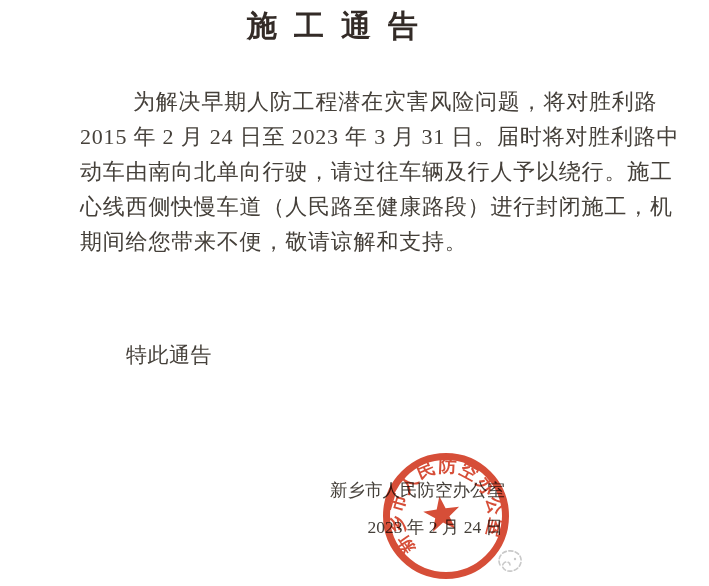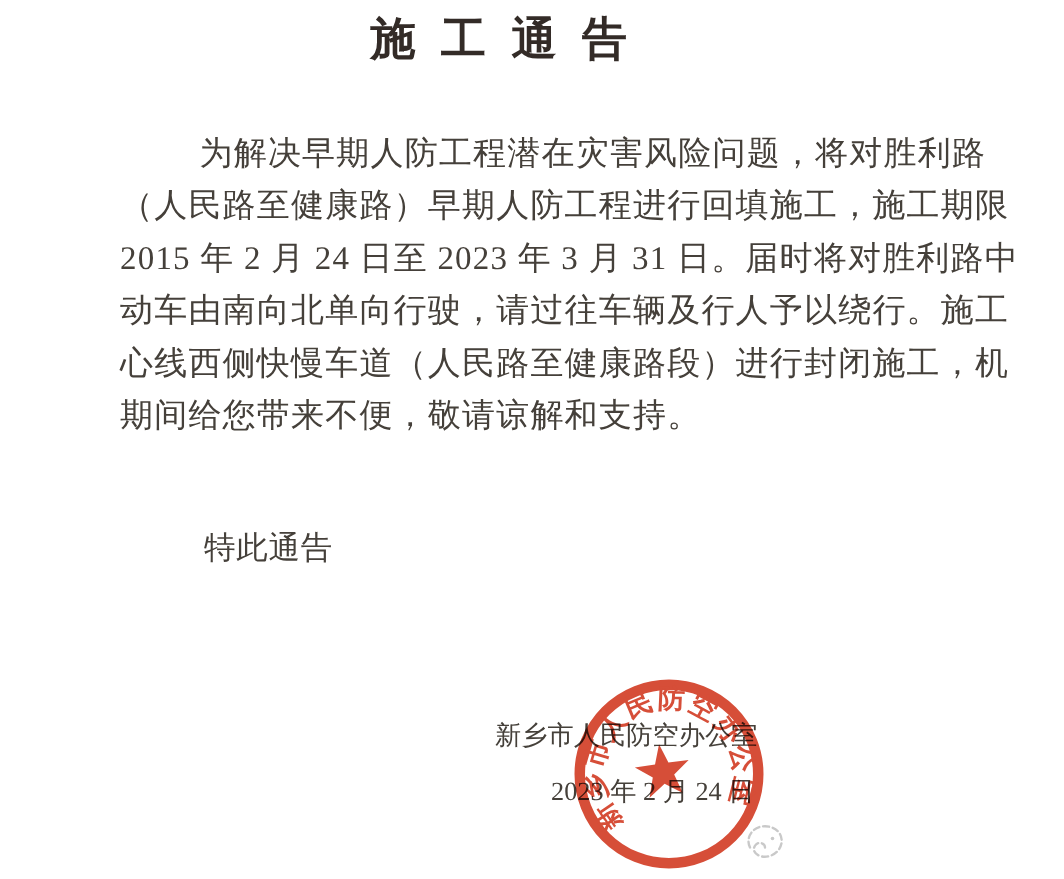--- a/index.html
+++ b/index.html
@@ -35,21 +35,21 @@
     font-size: 22px;
     line-height: 35px;
     letter-spacing: 0.8px;
     white-space: nowrap;
   }
   .body-text p.first { text-indent: 53px; }
   .closing {
     position: absolute;
     left: 118px;
     top: 333px;
-    margin: 18px;
+    margin: 8px;
     font-size: 21px;
     letter-spacing: 0.5px;
   }
   .issuer {
     position: absolute;
     right: 204px;
     top: 478px;
     margin: 0;
     font-size: 17.5px;
     white-space: nowrap;
@@ -101,21 +101,20 @@
 </style>
 </head>
 <body>
 
 <div class="page">
 
   <h1 class="title">施工通告</h1>
 
   <div class="body-text">
     <p class="line first">为解决早期人防工程潜在灾害风险问题，将对胜利路</p>
-    <p class="line">（人民路至健康路）早期人防工程进行回填施工，施工期限</p>
     <p class="line">2015 年 2 月 24 日至 2023 年 3 月 31 日。届时将对胜利路中</p>
     <p class="line">动车由南向北单向行驶，请过往车辆及行人予以绕行。施工</p>
     <p class="line">心线西侧快慢车道（人民路至健康路段）进行封闭施工，机</p>
     <p class="line">期间给您带来不便，敬请谅解和支持。</p>
   </div>
 
   <p class="closing">特此通告</p>
 
   <p class="issuer">新乡市人民防空办公室</p>
   <p class="issue-date">2023 年 2 月 24 日</p>

